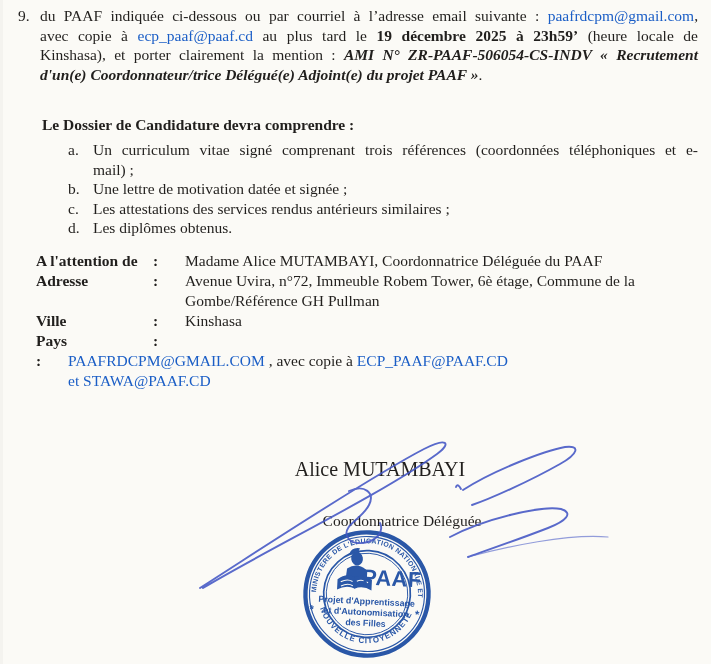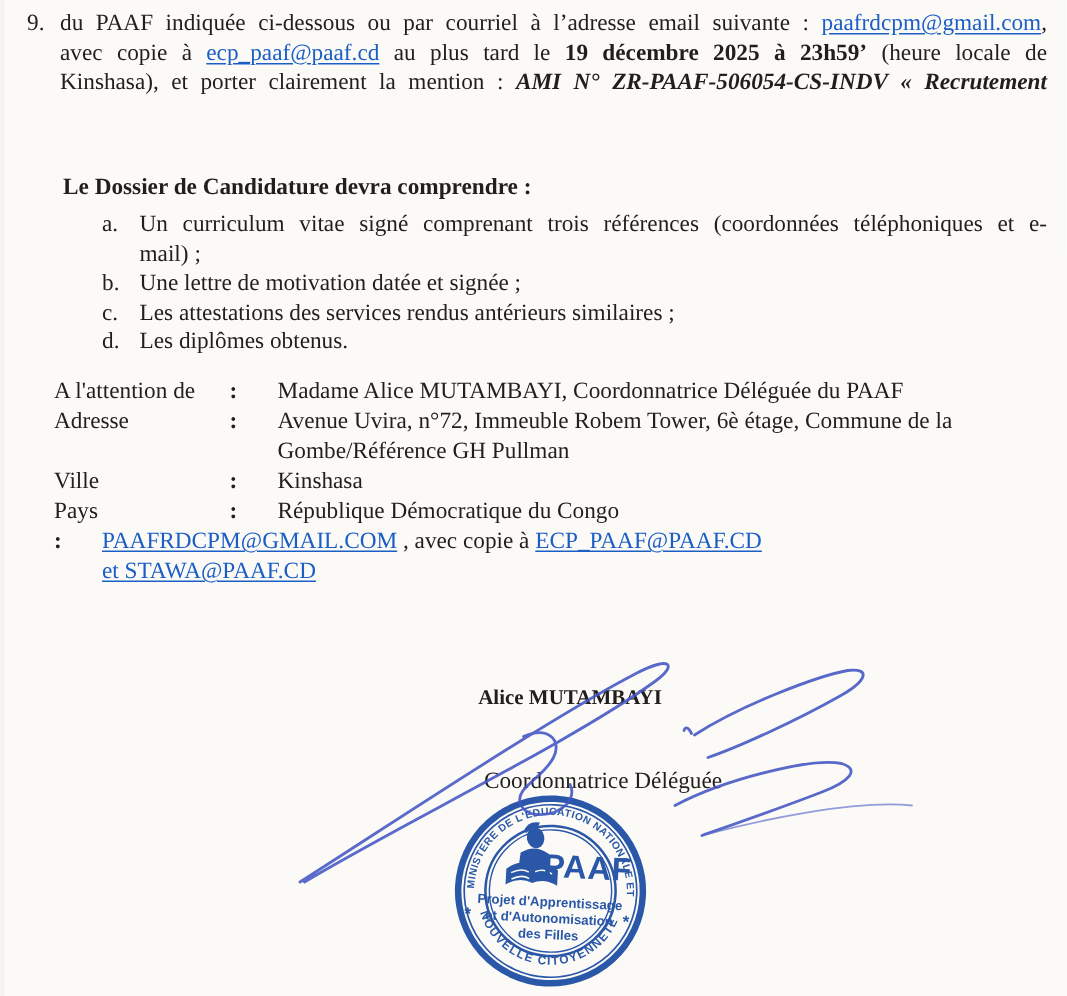--- a/index.html
+++ b/index.html
@@ -7,57 +7,58 @@
     position:relative; width:711px; height:664px; overflow:hidden;
     background:#fbfaf6;
     font-family:"Liberation Serif", serif;
     color:#211f1d;
     font-size:15.5px;
   }
   .abs{position:absolute;}
   .just{text-align:justify; text-align-last:justify;}
   .b{font-weight:bold;}
   .bi{font-weight:bold; font-style:italic;}
-  .lnk{color:#1b5ec6; text-decoration:underline; text-underline-offset:2px; cursor:pointer;}
+  .lnk{color:#1b5ec6; text-underline-offset:2px; cursor:pointer;}
   
   .para9{left:18px; top:6px; width:680px; display:flex; line-height:19.6px;}
   .p9marker{width:22px; flex:0 0 22px;}
   .p9text{width:658px;}
   
   .dheading{left:42px; top:116px; font-weight:bold;}
   .dlist{left:68px; top:140px; width:630px; line-height:19.5px;}
   .ditem{display:flex;}
   .dmark{flex:0 0 25px;}
   .dtext{width:605px; }
   
   .contact{left:36px; top:251px; width:640px; line-height:20px;}
   .crow{display:flex;}
-  .clab{flex:0 0 117px; font-weight:normal;}
+  .clab{flex:0 0 117px; font-weight:bold;}
   .ccol{flex:0 0 32px; font-weight:bold;}
   .cval{flex:1;}
   
-  .sname{left:280px; top:458px; width:200px; text-align:center; font-weight:bold; font-size:14px; z-index:3;}
+  .sname{left:280px; top:458px; width:200px; text-align:center; font-weight:normal; font-size:20px; z-index:3;}
   .stitle{left:302px; top:512px; width:200px; text-align:center; z-index:3;}
   .stamp{left:301px; top:528px; width:132px; height:132px; transform:rotate(3deg); opacity:.95; z-index:2;}
   .ink{left:0; top:0; z-index:5; pointer-events:none;}
   .scanedge{left:0; top:0; width:3px; height:664px; background:rgba(120,120,110,.05);}
 </style>
 </head>
 <body>
 
 <div class="page">
 
   <div class="abs scanedge"></div>
 
   <div class="abs para9">
     <div class="p9marker">9.</div>
     <div class="p9text">
         <div class="just"><span>du PAAF indiquée ci-dessous ou par courriel à l’adresse email suivante : </span><span class="lnk">paafrdcpm@gmail.com</span><span>,</span></div>
         <div class="just"><span>avec copie à </span><span class="lnk">ecp_paaf@paaf.cd</span><span> au plus tard le </span><span class="b">19 décembre 2025 à 23h59’</span><span> (heure locale de</span></div>
         <div class="just"><span>Kinshasa), et porter clairement la mention : </span><span class="bi">AMI N° ZR-PAAF-506054-CS-INDV « Recrutement</span></div>
+        <div><span class="bi">d'un(e) Coordonnateur/trice Délégué(e) Adjoint(e) du projet PAAF »</span><span>.</span></div>
       </div>
   </div>
 
   <div class="abs dheading">Le Dossier de Candidature devra comprendre :</div>
   <div class="abs dlist">
       <div class="ditem">
         <div class="dmark">a.</div>
         <div class="dtext">
           <div class="just">Un curriculum vitae signé comprenant trois références (coordonnées téléphoniques et e-</div>
           <div>mail) ;</div>
@@ -102,23 +103,20 @@
       <div class="crow">
         <div class="clab">Ville</div>
         <div class="ccol">:</div>
         <div class="cval">
           <div><span>Kinshasa</span></div>
         </div>
       </div>
       <div class="crow">
         <div class="clab">Pays</div>
         <div class="ccol">:</div>
-        <div class="cval">
-          <div><span>République Démocratique du Congo</span></div>
-        </div>
       </div>
       <div class="crow">
         <div class="ccol">:</div>
         <div class="cval">
           <div><span class="lnk">PAAFRDCPM@GMAIL.COM</span><span> , avec copie à </span><span class="lnk">ECP_PAAF@PAAF.CD</span></div>
           <div><span class="lnk">et STAWA@PAAF.CD</span></div>
         </div>
       </div>
     </div>
 

